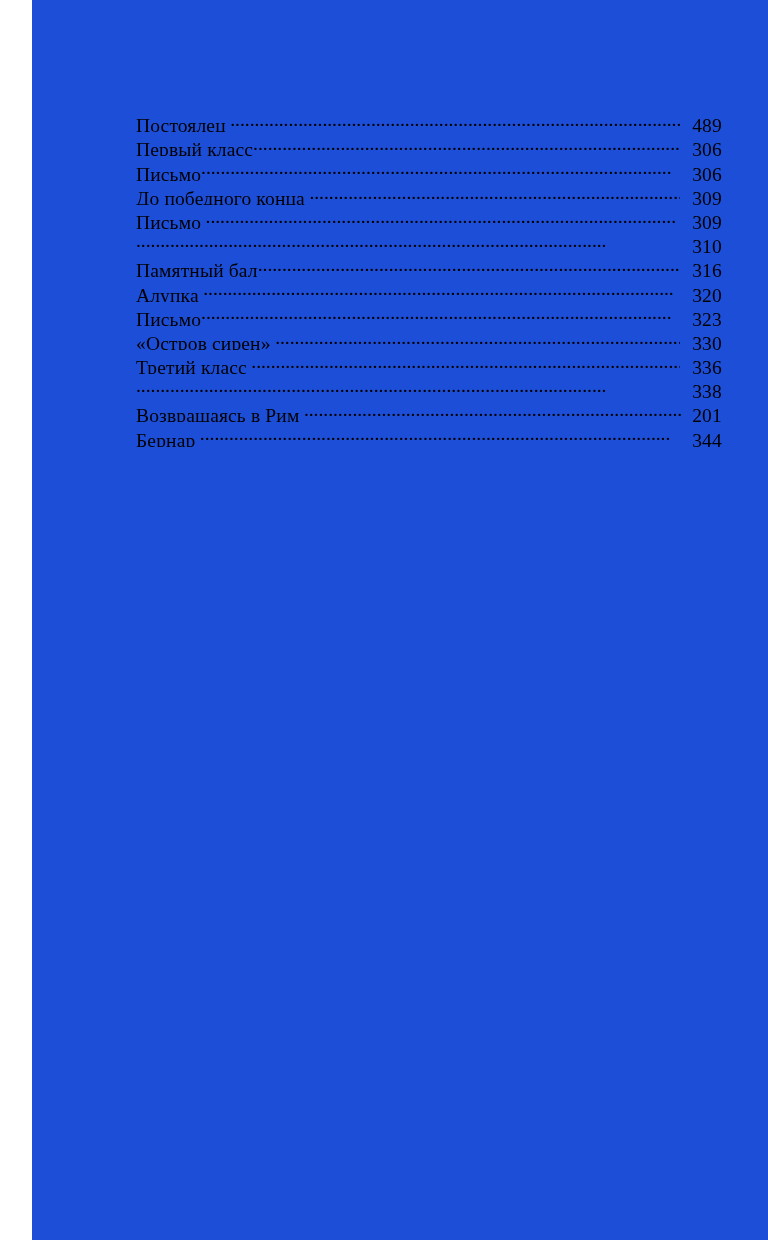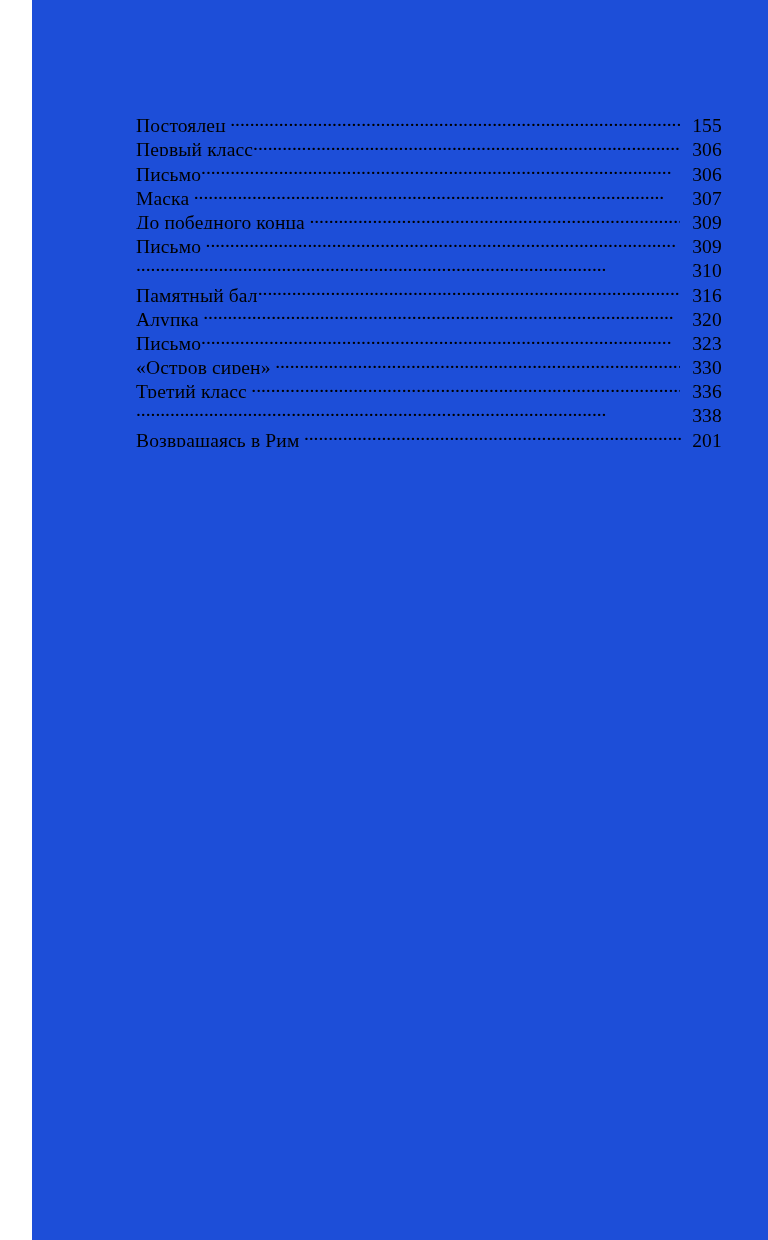--- a/index.html
+++ b/index.html
@@ -90,36 +90,31 @@
   .loose-page .entry-page { padding-left: 3.5px; }
 </style>
 </head>
 <body>
 
 <div class="page">
   <div class="toc" id="toc-list">
       <div class="toc-entry gap-before loose-page">
         <span class="entry-title">Постоялец</span>
         <span class="leader"></span>
-        <span class="entry-page">155</span>
+        <span class="entry-page">489</span>
       </div>
       <div class="toc-entry gap-none loose-page">
         <span class="entry-title">Первый класс</span>
         <span class="leader"></span>
         <span class="entry-page">306</span>
       </div>
       <div class="toc-entry gap-none loose-page">
         <span class="entry-title">Письмо</span>
         <span class="leader"></span>
         <span class="entry-page">306</span>
-      </div>
-      <div class="toc-entry gap-before loose-page">
-        <span class="entry-title">Маска</span>
-        <span class="leader"></span>
-        <span class="entry-page">307</span>
       </div>
       <div class="toc-entry gap-before loose-page">
         <span class="entry-title">До победного конца</span>
         <span class="leader"></span>
         <span class="entry-page">309</span>
       </div>
       <div class="toc-entry gap-before tight-page">
         <span class="entry-title">Письмо</span>
         <span class="leader"></span>
         <span class="entry-page">309</span>
@@ -155,14 +150,19 @@
       </div>
       <div class="toc-entry gap-none loose-page">
         <span class="leader"></span>
         <span class="entry-page">338</span>
       </div>
       <div class="toc-entry gap-before tight-page">
         <span class="entry-title">Возвращаясь в Рим</span>
         <span class="leader"></span>
         <span class="entry-page">201</span>
       </div>
+      <div class="toc-entry gap-before tight-page">
+        <span class="entry-title">Бернар</span>
+        <span class="leader"></span>
+        <span class="entry-page">344</span>
+      </div>
     </div>
 </div>
 
 </body></html>

